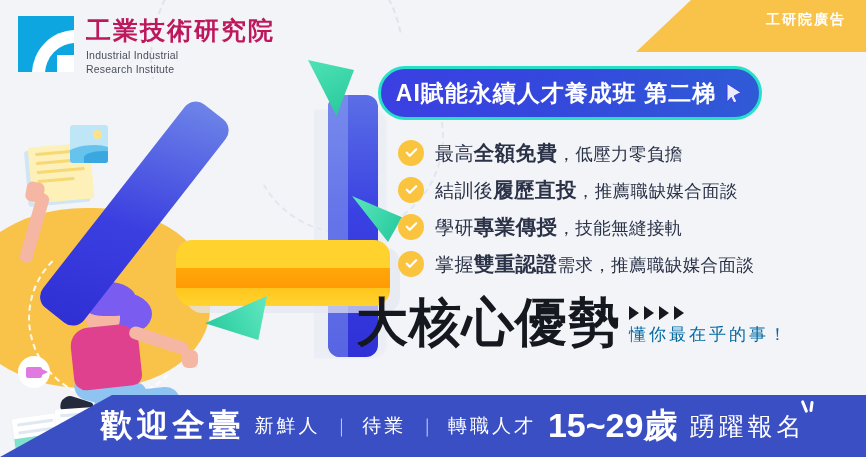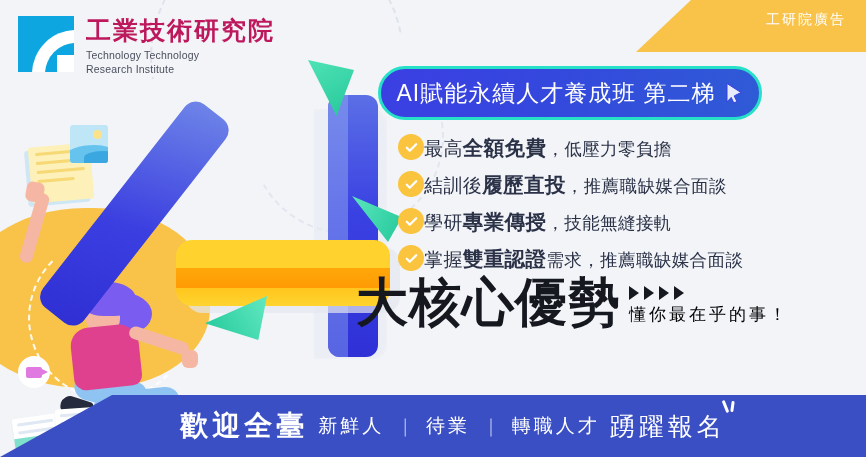--- a/index.html
+++ b/index.html
@@ -36,21 +36,21 @@
 
   
   .corner-orange{
     right:0;top:0;width:230px;height:52px;
     background:#f9c349;
     clip-path:polygon(55px 0,230px 0,230px 52px,0 52px);
   }
   .corner-orange-label{
     position:absolute;right:20px;top:11px;
     color:#ffffff;font-size:14px;letter-spacing:2px;
-    font-weight:400;z-index:6;
+    font-weight:700;z-index:6;
   }
 
   
   .badge{
     position:absolute;left:608px;top:10px;
     background:#f5315f;color:#fff;
     padding:6px 14px 7px;border-radius:9px;
     font-size:20px;font-weight:700;letter-spacing:1px;
     z-index:7;line-height:1.15;
   }
@@ -180,62 +180,62 @@
   
   .title-pill{
     position:absolute;left:378px;top:66px;width:384px;height:54px;
     border-radius:27px;
     background:linear-gradient(100deg,#3b3fe3 0%,#3448dd 45%,#2f5bd6 100%);
     border:3px solid #27e0c8;
     box-sizing:border-box;
     display:flex;align-items:center;justify-content:center;gap:8px;
     z-index:6;
   }
-  .title-text{color:#fff;font-size:23px;font-weight:400;letter-spacing:1px;}
+  .title-text{color:#fff;font-size:23px;font-weight:700;letter-spacing:1px;}
   .cursor-ico{width:20px;height:24px;flex:none;}
 
   
   .bullets{position:absolute;left:398px;top:134px;z-index:6;}
-  .bullet{display:flex;align-items:flex-start;height:37px;}
+  .bullet{display:flex;align-items:center;gap:11px;height:37px;}
   .chk{width:26px;height:26px;border-radius:50%;background:#fbc githubfff;}
   .chk{background:#fbc43f;display:flex;align-items:center;justify-content:center;flex:none;}
   .chk svg{display:block;}
   .btxt{font-size:19px;color:#2b3247;letter-spacing:.4px;white-space:nowrap;}
   .btxt b{font-weight:700;font-size:20.5px;}
   .btxt span.small{font-size:17.5px;}
 
   
   .headline{
-    position:absolute;left:356px;top:276px;z-index:6;
+    position:absolute;left:356px;top:296px;z-index:6;
     display:flex;align-items:flex-end;gap:4px;
   }
   .headline-main{
     font-size:52px;font-weight:700;color:#15181f;letter-spacing:1px;line-height:1;
   }
   .headline-side{display:flex;flex-direction:column;justify-content:flex-end;padding-bottom:2px;}
   .arrows{display:flex;gap:5px;margin-bottom:3px;margin-left:4px;}
   .arrows span{
     width:0;height:0;border-top:7px solid transparent;border-bottom:7px solid transparent;
     border-left:10px solid #15181f;
   }
-  .tagline{font-size:17px;color:#000000;letter-spacing:3px;margin-left:4px;white-space:nowrap;}
+  .tagline{font-size:17px;color:#0369a1;letter-spacing:3px;margin-left:4px;white-space:nowrap;}
 
   
   .bottom-bar{
     position:absolute;left:0;bottom:0;width:866px;height:62px;
     background:#3b4fc4;
     clip-path:polygon(112px 0,866px 0,866px 62px,0 62px,0 62px);
     z-index:5;
   }
   .bottom-bar-inner{
     position:absolute;left:0;bottom:0;width:866px;height:62px;z-index:6;
     display:flex;align-items:center;justify-content:center;gap:10px;
     padding-left:40px;box-sizing:border-box;
   }
-  .bb-big{color:#fff;font-size:28px;font-weight:700;letter-spacing:4px;}
+  .bb-big{color:#fff;font-size:32px;font-weight:700;letter-spacing:4px;}
   .bb-mid{color:#fff;font-size:19px;letter-spacing:3px;}
   .bb-sep{color:#b9c4ef;font-size:18px;margin:0 2px;}
   .bb-num{color:#fff;font-size:34px;font-weight:700;letter-spacing:0px;margin:0 2px;}
   .bb-cta{color:#fff;font-size:25px;font-weight:400;letter-spacing:4px;position:relative;}
   .spark{position:absolute;right:-14px;top:-10px;width:18px;height:18px;}
   .spark i{position:absolute;background:#fff;width:3px;border-radius:2px;}
   .spark i:nth-child(1){height:13px;left:2px;top:0;transform:rotate(-22deg);}
   .spark i:nth-child(2){height:11px;left:9px;top:1px;transform:rotate(8deg);}
 </style>
 </head>
@@ -249,21 +249,21 @@
 
   <div class="deco corner-orange"></div>
   <div class="corner-orange-label">工研院廣告</div>
 
 
   <div class="logo">
     <div class="logo-mark"></div>
     <div>
       <div class="logo-cn">工業技術研究院</div>
       <div class="logo-en">
-        <div>Technology Technology</div>
+        <div>Industrial Industrial</div>
         <div>Research Institute</div>
       </div>
     </div>
   </div>
 
   <div class="deco blob-yellow"></div>
   <div class="deco blob-dash"></div>
   <div class="deco blob-dot-1"></div>
   <div class="deco blob-dot-2"></div>
   <div class="deco circle-white"></div>
@@ -377,20 +377,21 @@
   </div>
 
   <div class="bottom-bar"></div>
   <div class="bottom-bar-inner">
     <span class="bb-big">歡迎全臺</span>
     <span class="bb-mid">新鮮人</span>
     <span class="bb-sep">｜</span>
     <span class="bb-mid">待業</span>
     <span class="bb-sep">｜</span>
     <span class="bb-mid">轉職人才</span>
+    <span class="bb-num">15~29歲</span>
     <span class="bb-cta">
       <span>踴躍報名</span>
       <span class="spark">
           <i></i>
           <i></i>
         </span>
     </span>
   </div>
 
 </div>

